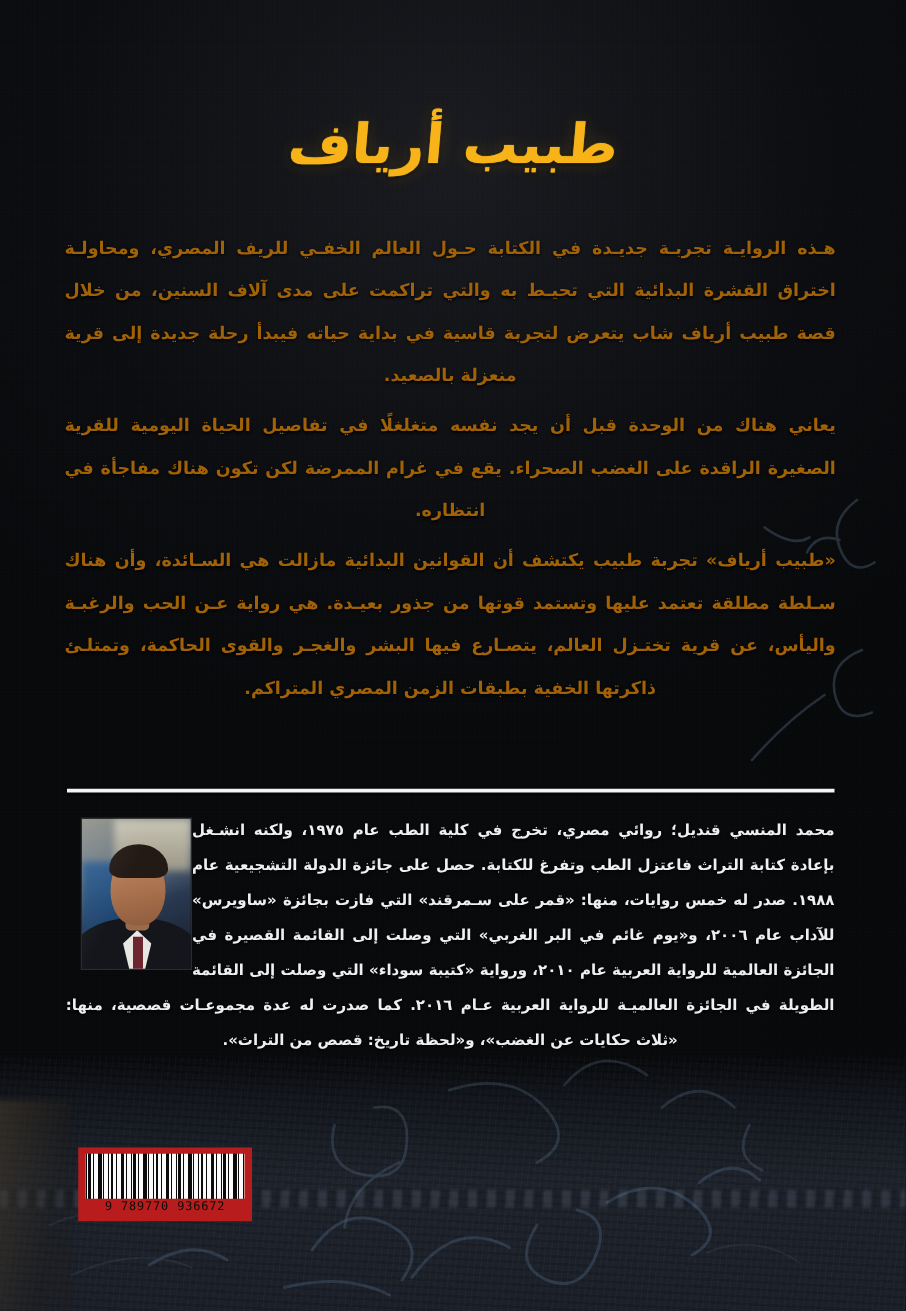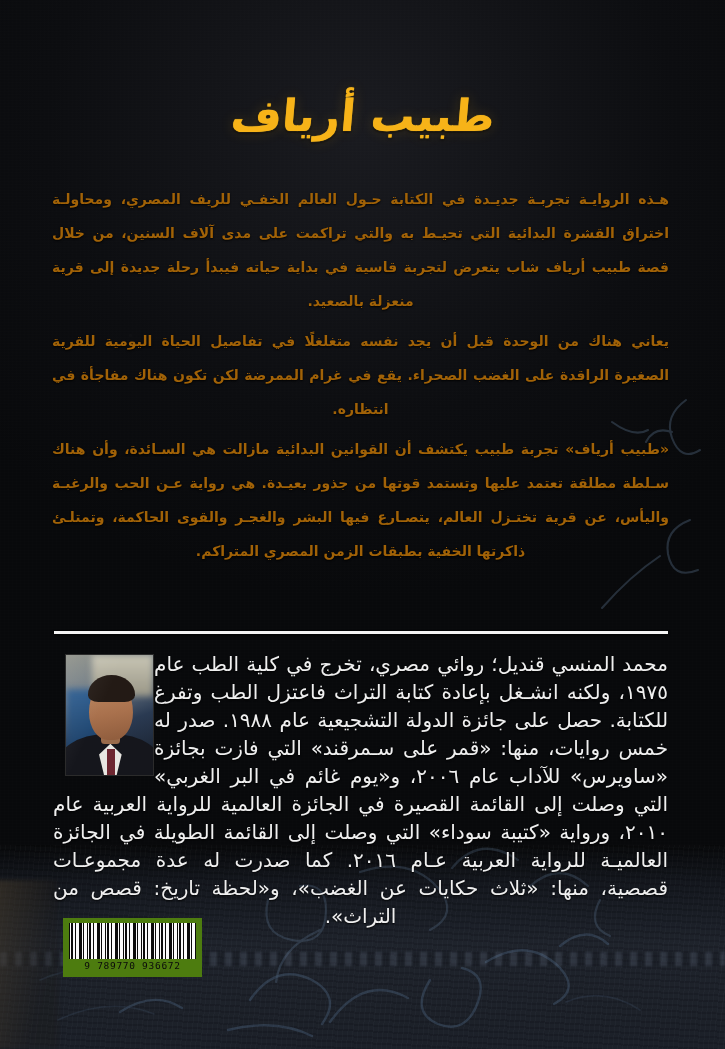--- a/index.html
+++ b/index.html
@@ -140,23 +140,23 @@
     box-shadow: 0 1px 3px rgba(0,0,0,.8);
   }
 
   
   .author-block {
     position: absolute;
     top: 650px;
     right: 57px;
     left: 53px;
     color: #efefef;
-    font-size: 20px;
+    font-size: 12px;
     line-height: 28px;
-    font-weight: 400;
+    font-weight: 700;
     text-align: justify;
     text-align-last: center;
     direction: rtl;
     text-shadow: 0 1px 2px rgba(0,0,0,.9);
   }
   .author-photo {
     float: left;
     width: 87px;
     height: 120px;
     margin: 4px 0 4px 12px;
@@ -227,21 +227,21 @@
     background: linear-gradient(115deg, rgba(255,255,255,.10) 0%, rgba(255,255,255,0) 42%);
   }
 
   
   .barcode {
     position: absolute;
     left: 63px;
     top: 918px;
     width: 139px;
     height: 59px;
-    background: #4d7c0f;
+    background: #b91c1c;
     padding: 5px 6px 2px 6px;
     box-sizing: border-box;
   }
   .barcode-bars {
     height: 36px;
     width: 100%;
     background-image:
       repeating-linear-gradient(90deg,
         #0b0b0b 0 1px, #fbfbfb 1px 2px, #0b0b0b 2px 4px, #fbfbfb 4px 6px,
         #0b0b0b 6px 7px, #fbfbfb 7px 10px, #0b0b0b 10px 13px, #fbfbfb 13px 14px,

